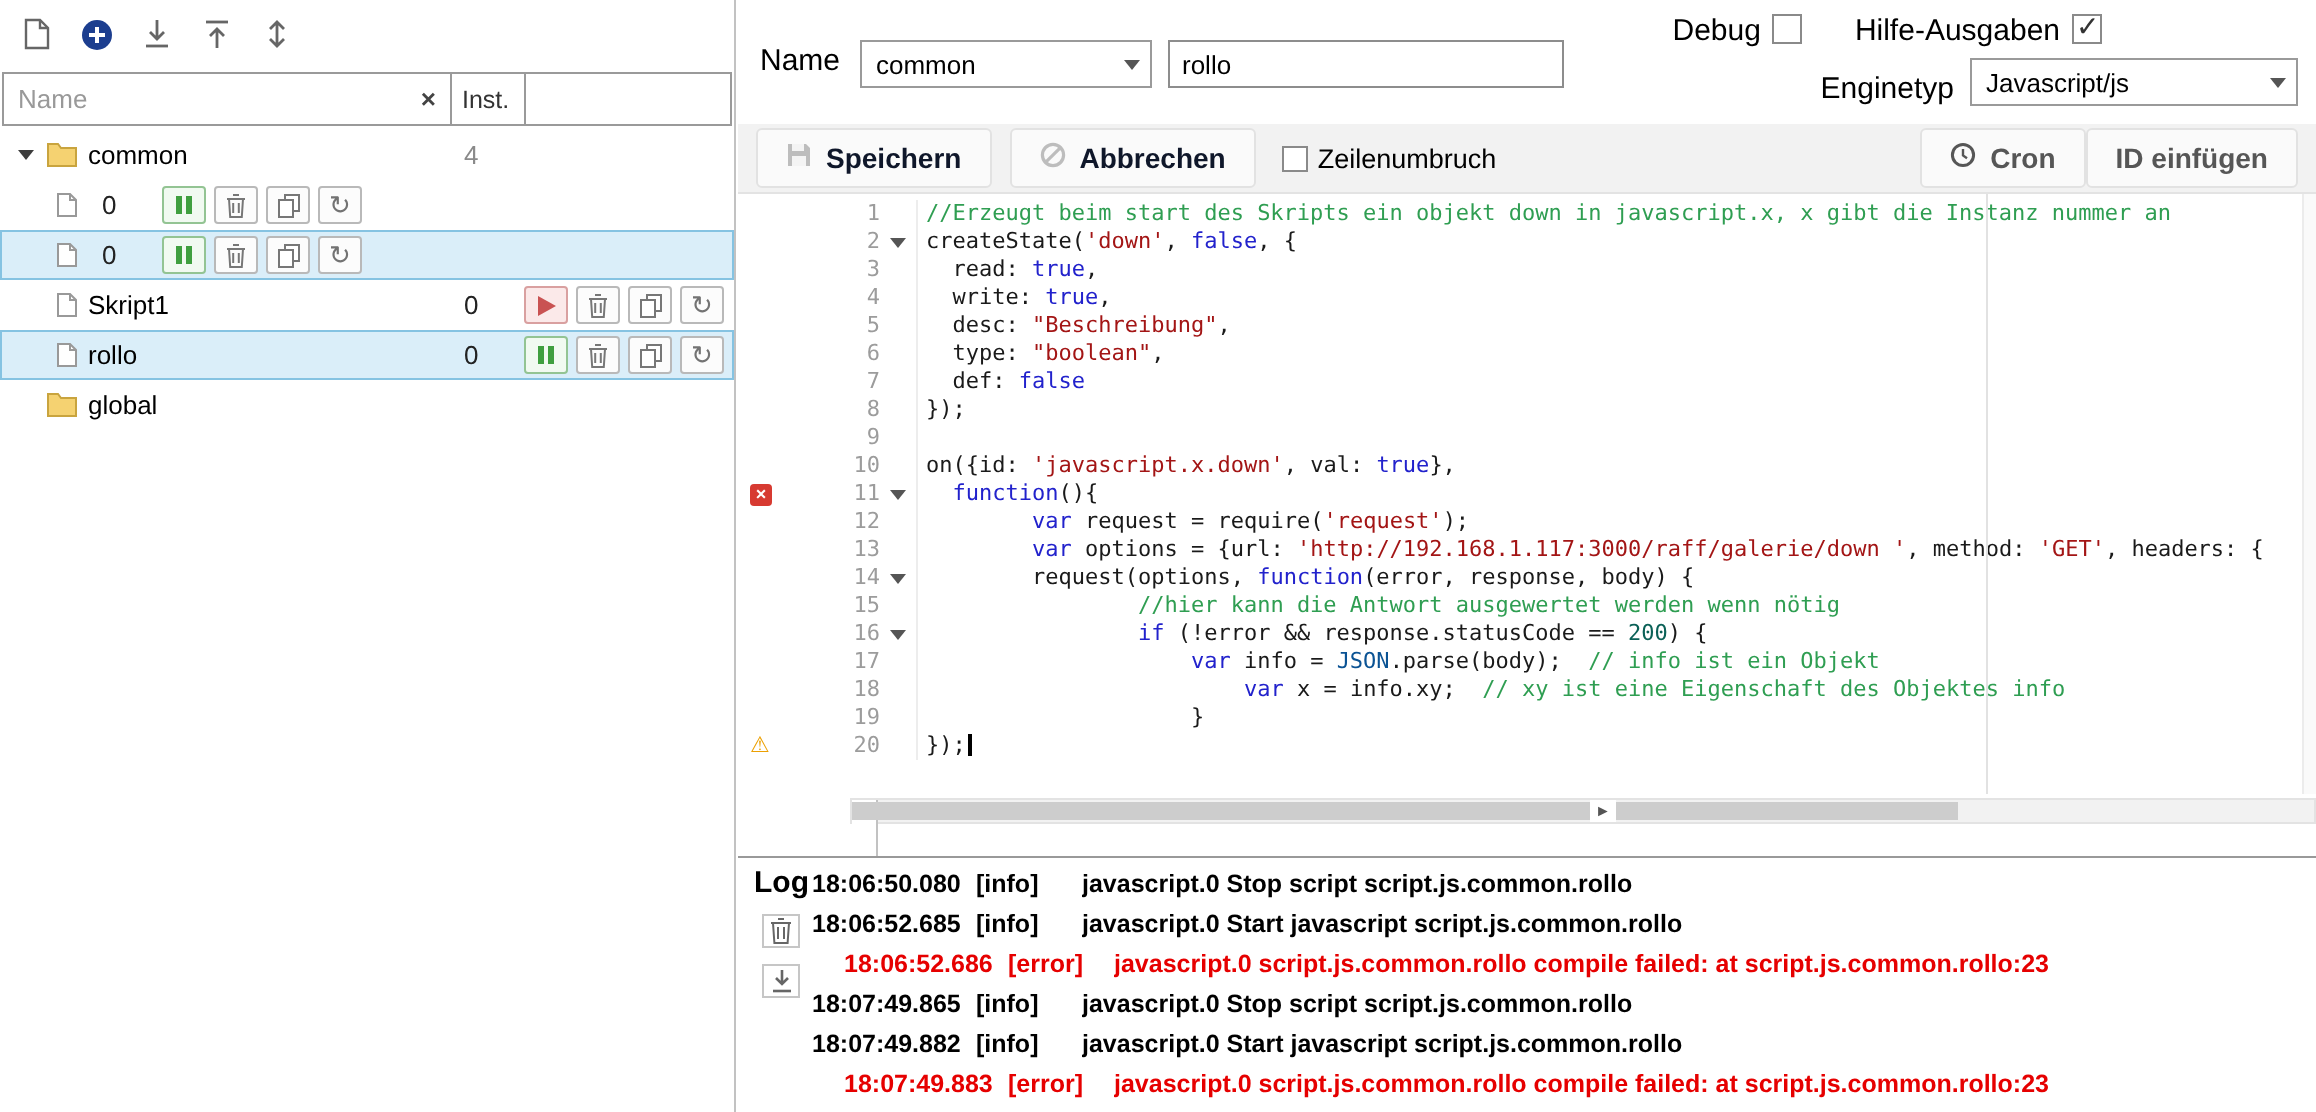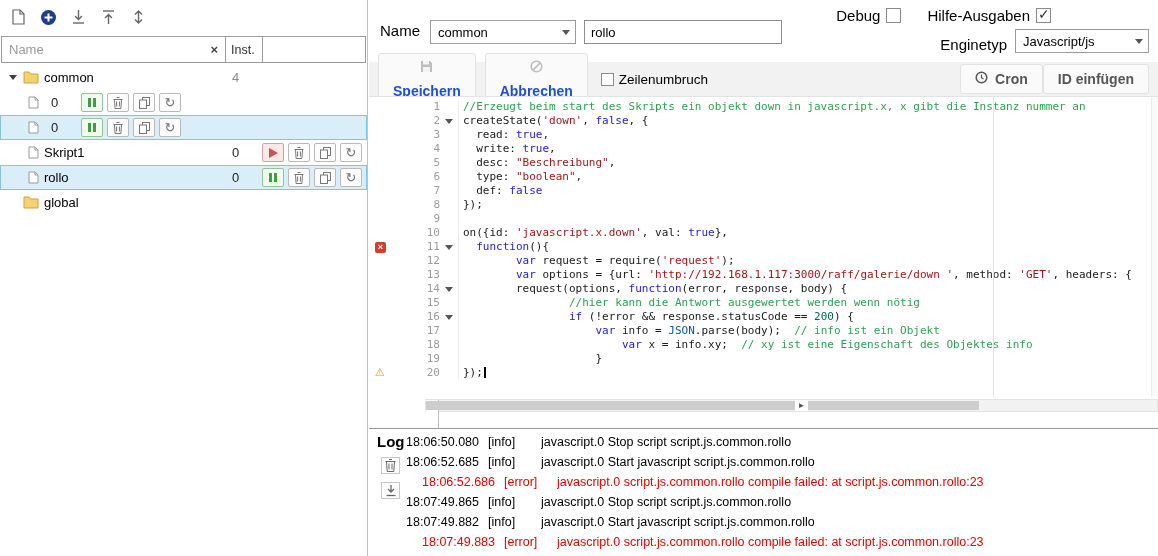--- a/index.html
+++ b/index.html
@@ -42,32 +42,32 @@
   
   .right {position:absolute; left:369px; top:0; right:0; bottom:0; background:#fff;}
   .form {position:relative; height:62px;}
   .form-name-label {position:absolute; left:11px; top:22px; font-size:15px;}
   .sel {border:1px solid #9a9a9a; background:#fff; display:flex; align-items:center; padding:0 5px 0 7px; font-size:13px; cursor:pointer;}
   .sel-arrow {margin-left:auto; width:0; height:0; border-left:4px solid transparent; border-right:4px solid transparent; border-top:5px solid #555;}
   .group-select {position:absolute; left:61px; top:20px; width:146px; height:24px;}
   .script-name-input {position:absolute; left:215px; top:20px; width:198px; height:24px; border:1px solid #8d8d8d;
                       padding:0 6px; font-size:13px; font-family:inherit; outline:none;}
   .top-right {position:absolute; top:7px; right:9px; display:flex; flex-direction:column; align-items:flex-end; gap:5px;}
-  .tr-line1 {display:flex; align-items:center; gap:6px; margin-right:98px; font-size:15px;}
+  .tr-line1 {display:flex; align-items:flex-start; gap:6px; margin-right:98px; font-size:15px;}
   .tr-line2 {display:flex; align-items:flex-end; gap:8px; font-size:15px;}
   .gap-lg {width:14px;}
   .cb {width:15px; height:15px; border:1px solid #8a8a8a; background:#fff; display:inline-block; position:relative; cursor:pointer;}
   .cb.checked::after {content:"✓"; position:absolute; left:1px; top:-3px; font-size:14px; color:#333;}
-  .engine-select {width:134px; height:24px;}
+  .engine-select {width:164px; height:24px;}
 
   .tbar {position:absolute; top:62px; left:0; right:0; height:34px; background:#f2f2f2;
          display:flex; align-items:center; padding:0 9px; gap:9px;}
   .tb-btn {display:flex; align-items:center; gap:7px; padding:6px 14px; background:#fafafa; border:1px solid #e2e2e2;
            border-radius:3px; font-size:14px; font-weight:bold; font-family:inherit; cursor:pointer;}
-  .tb-btn.disabled {color:#1d4ed8;flex-direction:column;}
+  .tb-btn.disabled {color:#0f172a;}
   .tb-btn.enabled {color:#565656;}
   .wrap-box {display:flex; align-items:center; gap:5px; font-size:13.5px; margin-left:4px;}
   .wrap-box .cb {width:13px; height:13px;}
   .tb-right {margin-left:auto; display:flex; }
 
   
   .editor {position:absolute; top:96px; left:0; right:0; height:301px; background:#fff; overflow:hidden;
            border-top:1px solid #e3e3e3; padding-top:3px;
            font-family:"DejaVu Sans Mono","Liberation Mono",monospace; font-size:11px; line-height:14px;}
   .ruler {position:absolute; left:624px; top:0; bottom:0; width:1px; background:#e2e2e2;}
@@ -95,21 +95,21 @@
   .hs-thumb {position:absolute; left:0; top:1px; bottom:1px; width:553px; background:#cdcdcd; cursor:pointer;}
 
   
   .logp {position:absolute; top:428px; left:0; right:0; bottom:0; border-top:1px solid #999; background:#fff;}
   .log-title {position:absolute; left:8px; top:4px; font-size:15px; font-weight:bold;}
   .log-btn {position:absolute; left:12px; width:19px; height:17px; border:1px solid #c6c6c6; background:#fff;
             display:flex; align-items:center; justify-content:center; cursor:pointer; padding:0;}
   .log-btn.trash {top:28px;}
   .log-btn.dl {top:53px;}
   .log-rows {position:absolute; left:37px; right:0; top:3px;}
-  .log-row {display:flex; align-items:center; height:20px; font-size:12.5px; white-space:nowrap;}
+  .log-row {display:flex; align-items:center; height:20px; font-size:12.5px; white-space:nowrap;font-weight:bold;}
   .log-time {flex:0 0 82px;}
   .log-level {flex:0 0 53px;}
   .log-msg {flex:1; overflow:hidden;}
   .log-row.error {color:#e60000;margin-left:16px;}
 </style>
 </head>
 <body>
 
 <div class="app">
 

